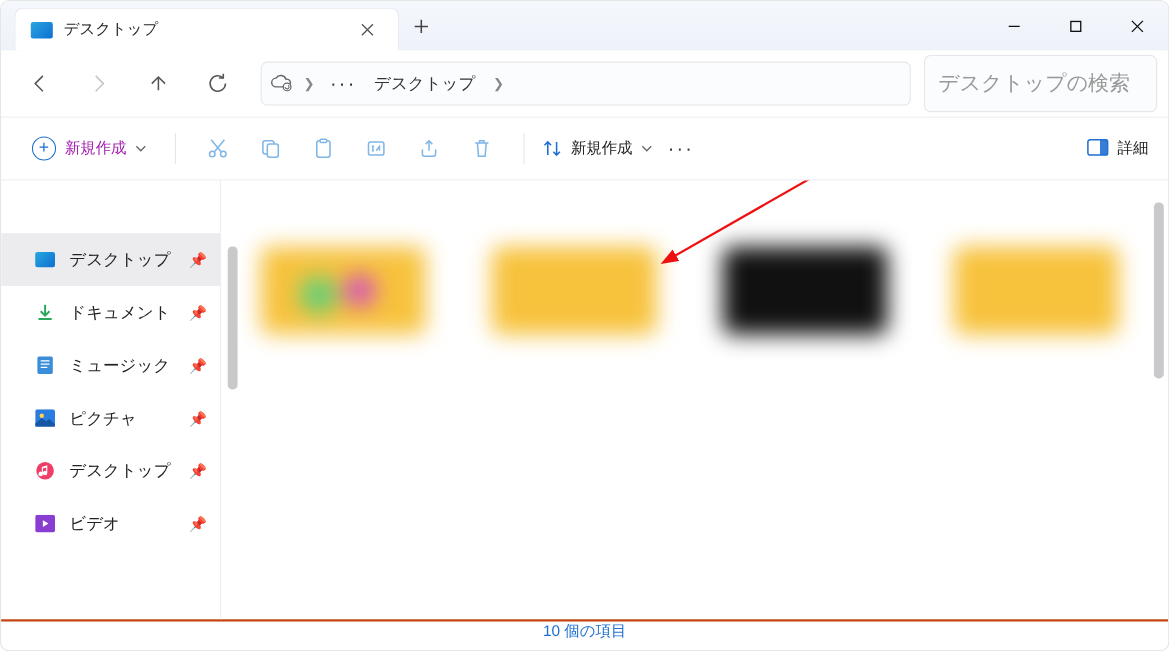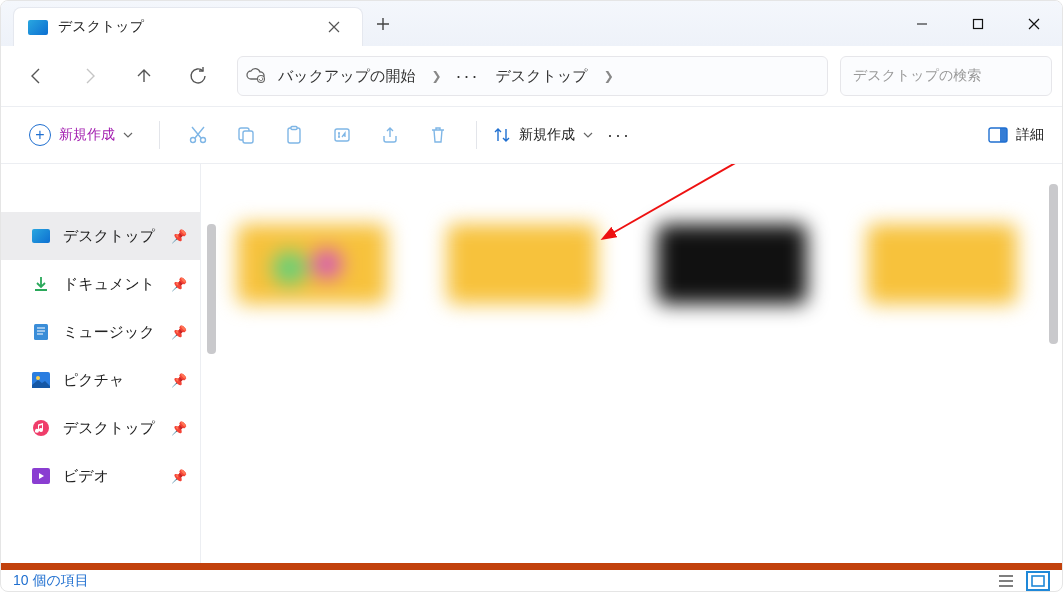--- a/index.html
+++ b/index.html
@@ -18,33 +18,33 @@
 
     
     .navrow { height: 60px; display: flex; align-items: center; padding: 0 10px; gap: 4px; background: #fff; }
     .navbtn { width: 50px; height: 40px; display: flex; align-items: center; justify-content: center; color: #555; cursor: pointer; border-radius: 4px; font-size: 18px; }
     .navbtn.disabled { color: #c5c5c5; }
     .crumb-wrap { flex: 1; display: flex; align-items: center; height: 40px; border: 1px solid #e6e6ea; border-radius: 6px; background: #fbfcfe; margin: 0 8px 0 10px; padding: 0 6px; gap: 2px; }
     .crumb-item { padding: 0 8px; font-size: 15px; color: #333; cursor: pointer; }
     .cloud-icon { width: 24px; height: 24px; display: flex; align-items: center; justify-content: center; color: #666; }
     .chev { color: #888; font-size: 12px; padding: 0 6px; }
     .ellipsis { font-size: 18px; color: #333; letter-spacing: 2px; padding: 0 6px; }
-    .searchbox { width: 212px; height: 40px; border: 1px solid #e6e6ea; border-radius: 6px; display: flex; align-items: center; padding: 0 12px; color: #999; font-size: 14px; background: #fbfcfe; }
+    .searchbox { width: 212px; height: 52px; border: 1px solid #e6e6ea; border-radius: 6px; display: flex; align-items: center; padding: 0 12px; color: #999; font-size: 19px; background: #fbfcfe; }
 
     
     .toolbar { height: 58px; display: flex; align-items: center; padding: 0 18px; gap: 4px; border-top: 1px solid #eceef2; border-bottom: 1px solid #eceef2; }
     .tbtn { height: 38px; display: flex; align-items: center; gap: 8px; padding: 0 10px; color: #2a68c7; cursor: pointer; font-size: 14px; border-radius: 4px; }
     .tbtn .plus { width: 22px; height: 22px; border: 1.5px solid #1f6fd0; border-radius: 50%; display: flex; align-items: center; justify-content: center; color: #1f6fd0; font-size: 16px; }
     .tbtn-label { color: #a21caf; }
     .sep { width: 1px; height: 28px; background: #e3e5ea; margin: 0 12px; }
     .ticon { width: 44px; height: 38px; display: flex; align-items: center; justify-content: center; color: #7fb6e6; font-size: 20px; cursor: pointer; }
     .sort { display: flex; align-items: center; gap: 8px; color: #222; cursor: pointer; font-size: 14px; }
     .sort svg { color: #1f6fd0; }
     .more { font-size: 18px; letter-spacing: 2px; color: #333; padding: 0 10px; cursor: pointer; }
-    .details { display: flex; align-items: center; gap: 8px; color: #222; font-size: 14px; cursor: pointer; }
+    .details { display: flex; gap: 8px; color: #222; font-size: 14px; cursor: pointer; }
     .tflex { flex: 1; }
 
     
     .bodysplit { display: flex; height: 399px; position: relative; }
     .sidebar { width: 200px; border-right: 1px solid #eceef2; padding-top: 48px; overflow-y: auto; }
     .side-item { height: 48px; display: flex; align-items: center; gap: 12px; padding: 0 12px 0 30px; font-size: 15px; color: #222; cursor: pointer; position: relative; }
     .side-item.active { background: #ececee; }
     .side-ico { width: 20px; height: 18px; display: flex; align-items: center; justify-content: center; }
     .pin { position: absolute; right: 12px; color: #999; font-size: 13px; }
     .side-track { position: absolute; left: 206px; top: 60px; width: 9px; height: 130px; background: #c9c9cc; border-radius: 4px; }
@@ -68,21 +68,21 @@
     .blur-sm { width:150px; height:80px; filter: blur(10px); border-radius:8px; }
     .fold-g { background: radial-gradient(circle at 35% 55%, #5ed07a 0 16px, transparent 17px), radial-gradient(circle at 60% 50%, #d24fc0 0 14px, transparent 15px), #f7c23c; }
     .fold-y { background: #f7c23c; }
     .fold-b { background: #111; }
 
     .content-track { position: absolute; right: 4px; top: 20px; width: 9px; height: 160px; background: #c9c9cc; border-radius: 4px; }
 
     .arrow-annot { position:absolute; top: 0; left: 0; pointer-events:none; }
 
     
-    .statusbar { height: 29px; border-top: 7px solid #c2410c; display: flex; align-items: center; padding: 0 12px; font-size: 14px; color: #1f6fd0; gap: 8px; }
+    .statusbar { height: 29px; border-top: 2px solid #c2410c; display: flex; align-items: center; padding: 0 12px; font-size: 14px; color: #1f6fd0; gap: 8px; flex-direction: column; }
     .statusbar .sflex { flex:1; }
     .viewtoggle { width: 24px; height: 20px; display: flex; align-items: center; justify-content: center; color: #555; cursor: pointer; border: 1px solid transparent; }
     .viewtoggle.active { border: 2px solid #1f88d8; color: #1f88d8; }
   </style>
 </head>
 <body>
 
 <div class="titlebar">
   <div class="tab">
     <div class="tab-icon"></div>
@@ -142,21 +142,20 @@
   </div>
 
   <div class="crumb-wrap">
     <div class="cloud-icon">
       <svg width="22" height="22" viewBox="0 0 22 22">
           <path d="M6 14a4 4 0 010-8 5 5 0 019 1 3.5 3.5 0 011 7H6z" stroke="currentColor" stroke-width="1.3" fill="none"></path>
           <circle cx="16" cy="14" r="3.5" stroke="currentColor" stroke-width="1.1" fill="#fff"></circle>
           <path d="M14.2 14 A1.8 1.8 0 1 0 17 12.5" stroke="currentColor" stroke-width="1" fill="none"></path>
         </svg>
     </div>
-    <div class="crumb-item">バックアップの開始</div>
     <div class="chev">❯</div>
     <div class="ellipsis">···</div>
     <div class="crumb-item">デスクトップ</div>
     <div class="chev">❯</div>
   </div>
 
   <div class="searchbox">
     <span>デスクトップの検索</span>
   </div>
 </div>

